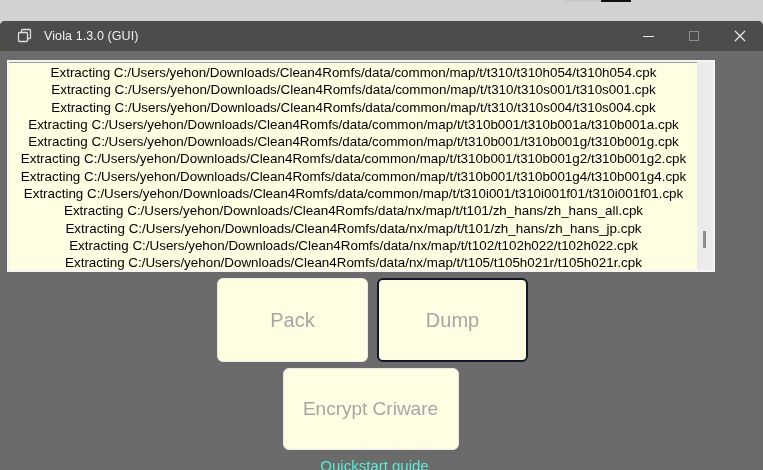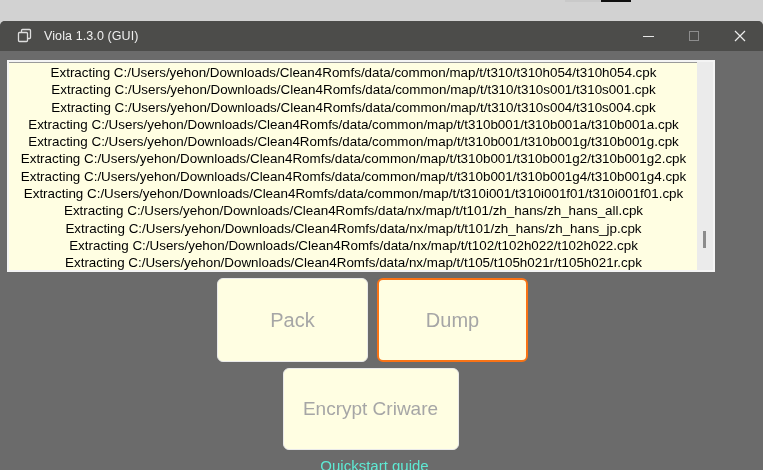--- a/index.html
+++ b/index.html
@@ -59,21 +59,21 @@
   .row1{top:257px;transform:translateX(-9px);}
   .row2{top:347px;transform:translateX(-11px);}
   .app-btn{
     background:#fffee2;border:1px solid #eaeaea;border-radius:6px;
     color:#a6a6a6;display:flex;align-items:center;justify-content:center;
     box-sizing:border-box;cursor:default;padding:0;
     font-family:"Liberation Sans","DejaVu Sans",sans-serif;
   }
   .row1 .app-btn{width:151px;height:84px;font-size:20px;}
   .row2 .app-btn{width:176px;height:82px;font-size:19px;}
-  .app-btn.focused{border:2px solid #f97316;}
+  .app-btn.focused{border:2px solid #0f172a;}
 
   
   .link-row{position:absolute;left:0;top:436px;width:100%;text-align:center;transform:translateX(-7px);}
   .quickstart{color:#5eead4;font-size:15px;text-decoration:underline;cursor:pointer;}
 </style>
 </head>
 <body>
 
 <div class="window">
 

